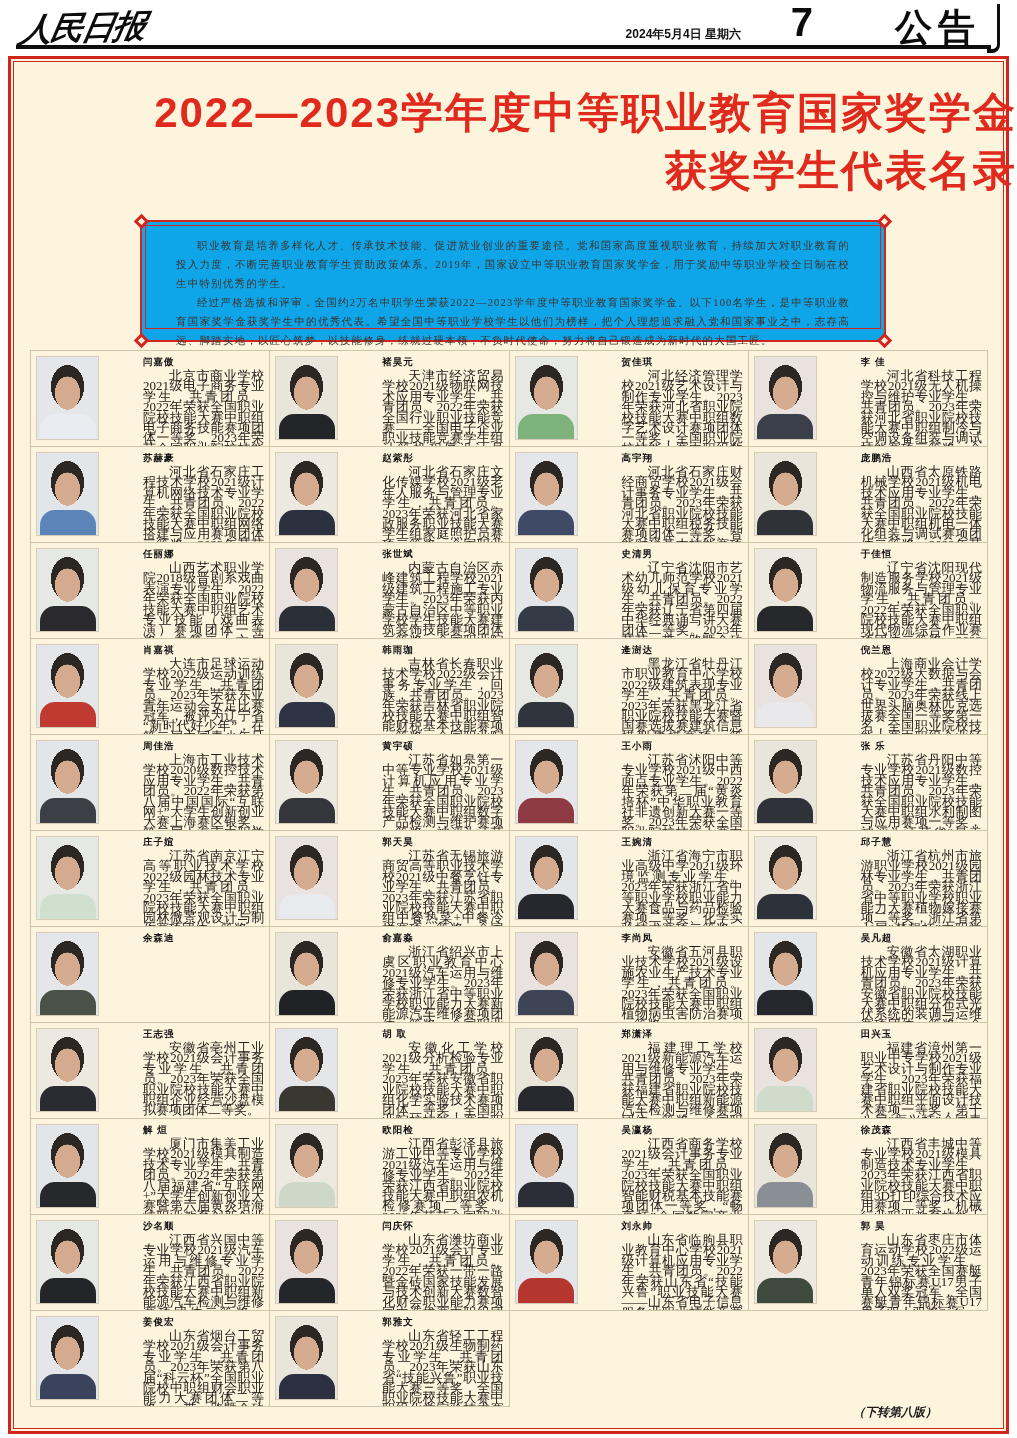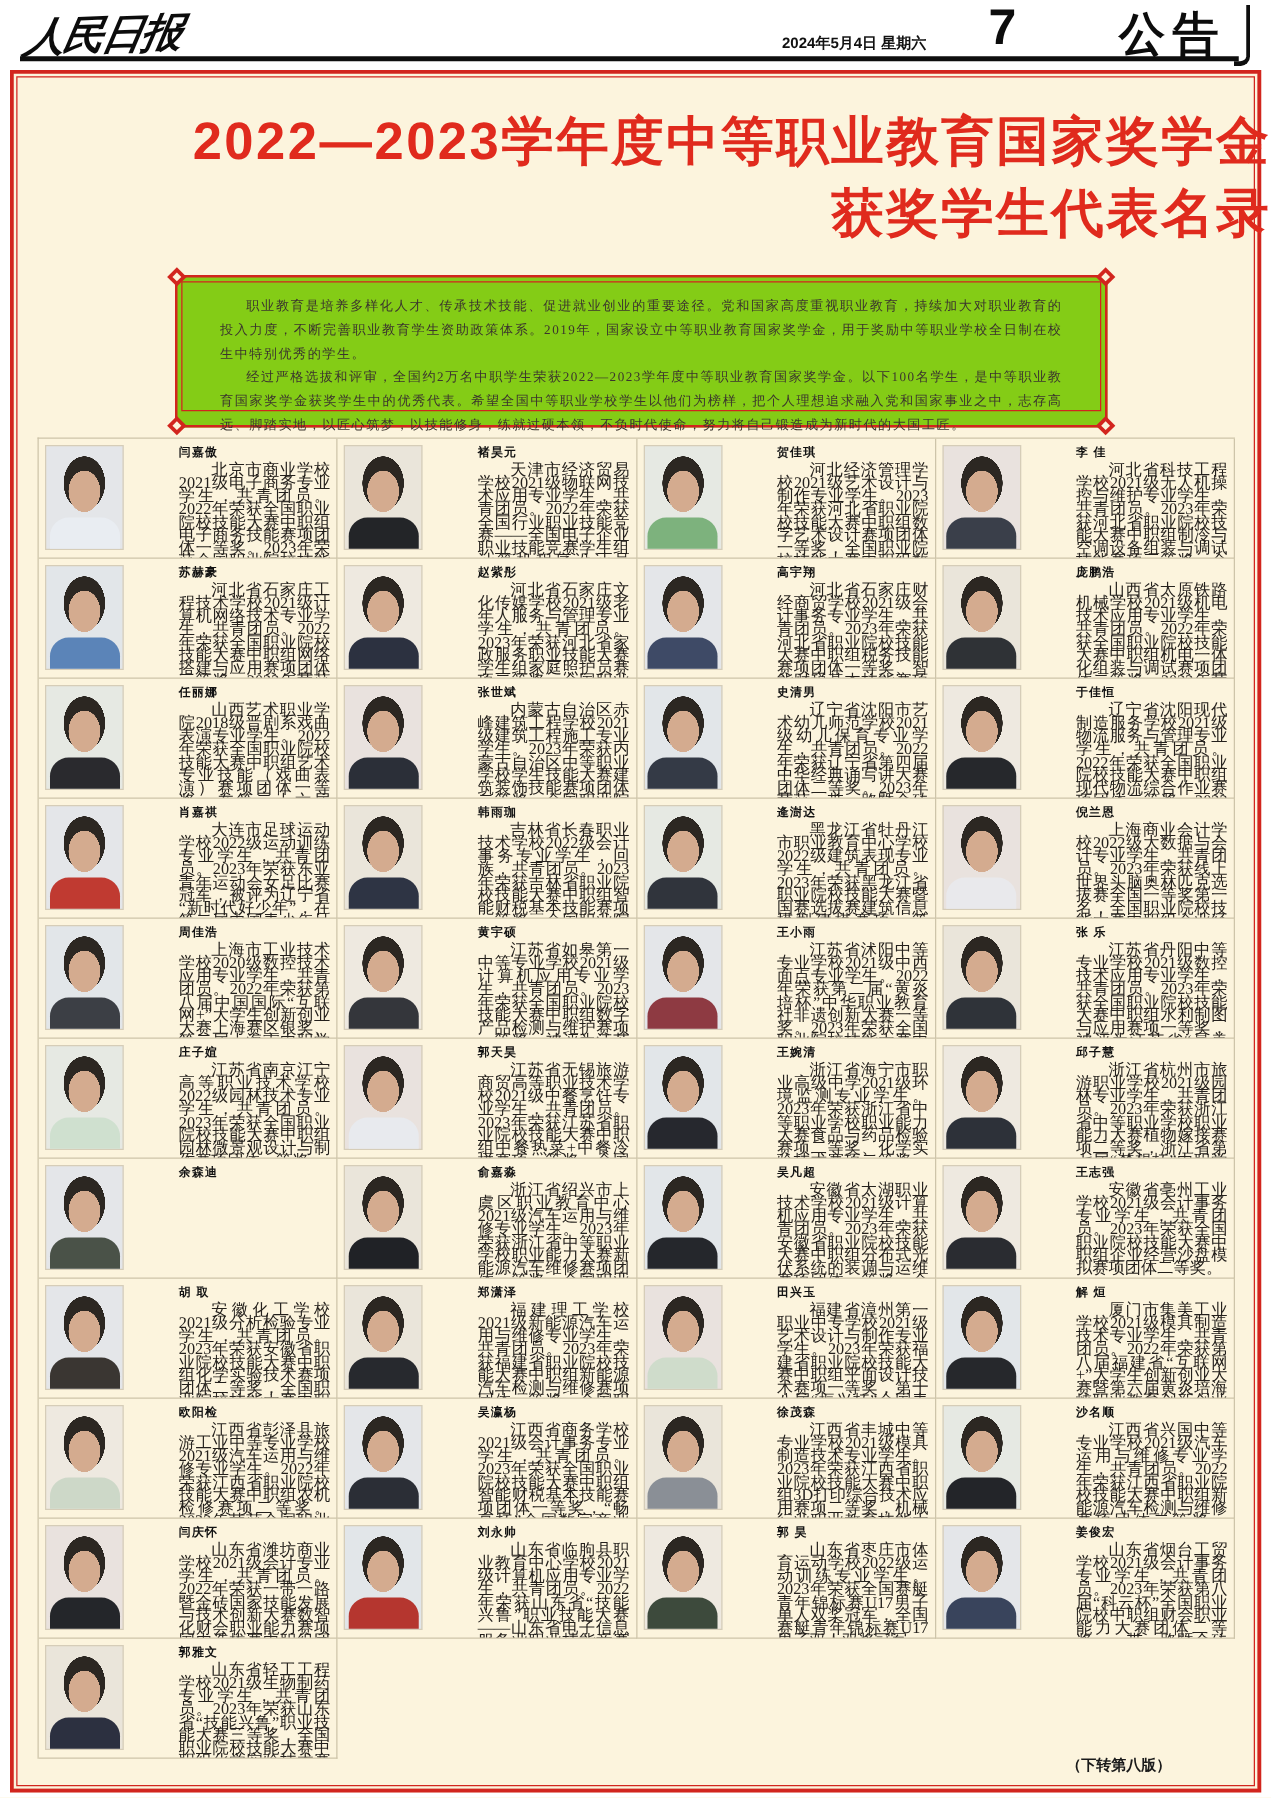--- a/index.html
+++ b/index.html
@@ -32,21 +32,21 @@
   }
   
   .page-title{
     position:absolute;left:0;right:0;top:84px;text-align:right;color:#e02a1d;
     font-family:"Liberation Sans",sans-serif;font-weight:bold;
     font-size:42px;line-height:58px;letter-spacing:2px;
   }
   
   .intro{
     position:absolute;left:140px;top:220px;width:736px;height:112px;
-    border:2px solid #d2251e;background:#84cc16;padding:3px;
+    border:2px solid #d2251e;background:#0ea5e9;padding:3px;
   }
   .intro-inner{border:1px solid #d2251e;height:104px;padding:10px 30px 0 30px;box-sizing:border-box;}
   .intro p{margin:0;font-size:10.5px;line-height:19px;text-indent:2em;color:#3b342e;
     letter-spacing:1.2px;text-align:justify;}
   .orn{position:absolute;width:11px;height:11px;background:#d2251e;transform:rotate(45deg);}
   .orn.tl{left:-6px;top:-6px;} .orn.tr{right:-6px;top:-6px;}
   .orn.bl{left:-6px;bottom:-6px;} .orn.br{right:-6px;bottom:-6px;}
   .orn::after{content:"";position:absolute;left:3px;top:3px;width:5px;height:5px;background:#fcf4dd;}
   
   .grid{
@@ -68,21 +68,21 @@
   }
   .photo::after{
     content:"";position:absolute;bottom:-7px;left:50%;transform:translateX(-50%);
     width:56px;height:32px;border-radius:15px 15px 0 0;background:var(--shirt,#333);
   }
   .info{margin-left:6px;flex:1;min-width:0;}
   .s-name{font-size:9.5px;font-weight:bold;color:#121212;margin:0 0 2px 0;
     font-family:"Liberation Sans",sans-serif;letter-spacing:1px;}
   .s-bio{font-size:13px;line-height:10.4px;color:#24201c;text-align:justify;text-indent:2em;}
   
-  .footer-note{position:absolute;right:80px;top:1404px;font-size:12px;font-weight:bold;color:#1a1a1a;}
+  .footer-note{position:absolute;right:80px;top:1404px;font-size:12px;font-weight:bold;color:#1a1a1a;font-style:italic;}
 </style>
 </head>
 <body>
 
 <div class="header">
   <div class="masthead">人民日报</div>
   <div class="hdr-date">2024年5月4日 星期六</div>
   <div class="hdr-page">7</div>
   <div class="hdr-section">公告</div>
   <div class="hdr-rule"></div>
@@ -309,20 +309,27 @@
 
   <div class="cell">
     <div class="photo" style="--shirt: #202226; --pbg: #eae5da;"></div>
     <div class="info">
       <div class="s-name">俞嘉淼</div>
       <div class="s-bio">浙江省绍兴市上虞区职业教育中心2021级汽车运用与维修专业学生。2023年荣获浙江省中等职业学校职业能力大赛新能源汽车维修赛项团体一等奖，全国职业院校技能大赛中职组新能源汽车维修赛项团体一等奖。</div>
     </div>
   </div>
 
 
+  <div class="cell">
+    <div class="photo" style="--shirt: #3c4456; --pbg: #e9e2de;"></div>
+    <div class="info">
+      <div class="s-name">李尚凤</div>
+      <div class="s-bio">安徽省五河县职业技术学校2021级设施农业生产技术专业学生，共青团员。2023年荣获全国职业院校技能大赛中职组植物病虫害防治赛项一等奖。</div>
+    </div>
+  </div>
 
   <div class="cell">
     <div class="photo" style="--shirt: #25272c; --pbg: #e2e6e9;"></div>
     <div class="info">
       <div class="s-name">吴凡超</div>
       <div class="s-bio">安徽省太湖职业技术学校2021级计算机应用专业学生，共青团员。2023年荣获安徽省职业院校技能大赛中职组分布式光伏系统的装调与运维赛项团体一等奖、全国职业院校技能大赛中职组新型电力系统运行与维护赛项团体一等奖。</div>
     </div>
   </div>
 
   <div class="cell">

